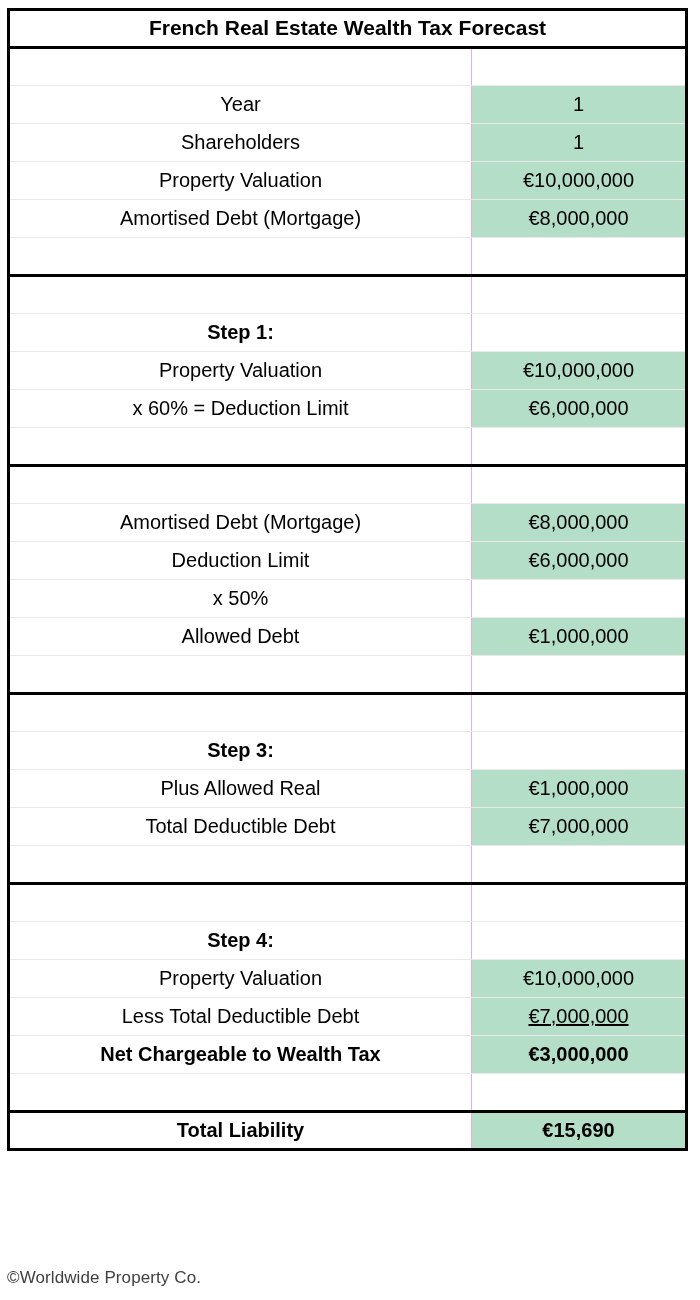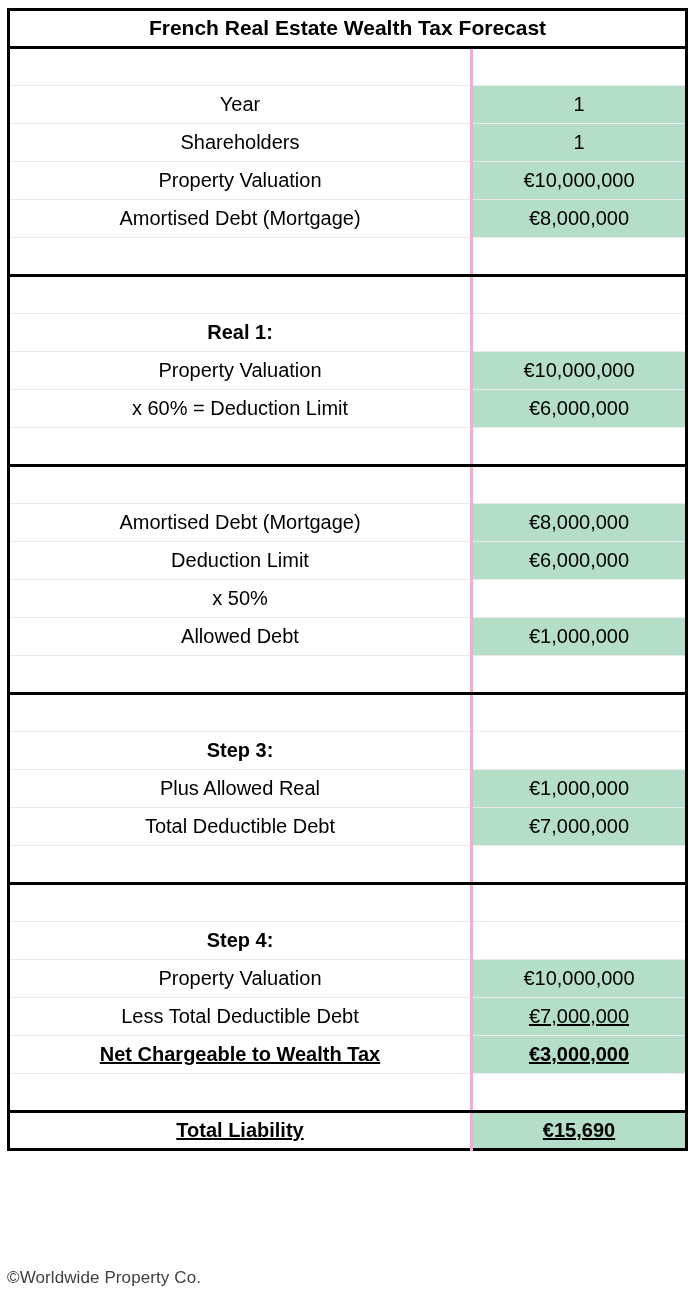--- a/index.html
+++ b/index.html
@@ -49,41 +49,41 @@
     text-align: center;
     vertical-align: middle;
     border-bottom: 1px solid #e9e9e9;
     box-sizing: border-box;
     overflow: hidden;
     white-space: nowrap;
   }
 
   
   .tbl td.label {
-    border-right: 3px solid #f9a8d4;
+    border-right: 1px solid #f9a8d4;
   }
 
   
   .title-row td {
     font-weight: bold;
     font-size: 21px;
     border-bottom: 3px solid #000;
     border-right: none;
   }
 
   
   .sec-rule td {
     border-bottom: 3px solid #000 !important;
   }
 
   
   .val-green { background: #b4dec8; }
 
   
-  .bold td { font-weight: bold; text-decoration: underline; }
+  .bold td { font-weight: bold; }
 
   .step-head { font-weight: bold; }
 
   
   .underline-val { text-decoration: underline; }
 
   .spacer td { border-bottom: 1px solid #e9e9e9; }
 
   
   .credit {
@@ -135,21 +135,21 @@
       <tr class="spacer sec-rule">
         <td class="label"></td>
         <td class="value"></td>
       </tr>
 
       <tr class="spacer">
         <td class="label"></td>
         <td class="value"></td>
       </tr>
       <tr>
-        <td class="label step-head">Real 1:</td>
+        <td class="label step-head">Step 1:</td>
         <td class="value"></td>
       </tr>
       <tr>
         <td class="label">Property Valuation</td>
         <td class="value val-green">€10,000,000</td>
       </tr>
       <tr>
         <td class="label">x 60% = Deduction Limit</td>
         <td class="value val-green">€6,000,000</td>
       </tr>

